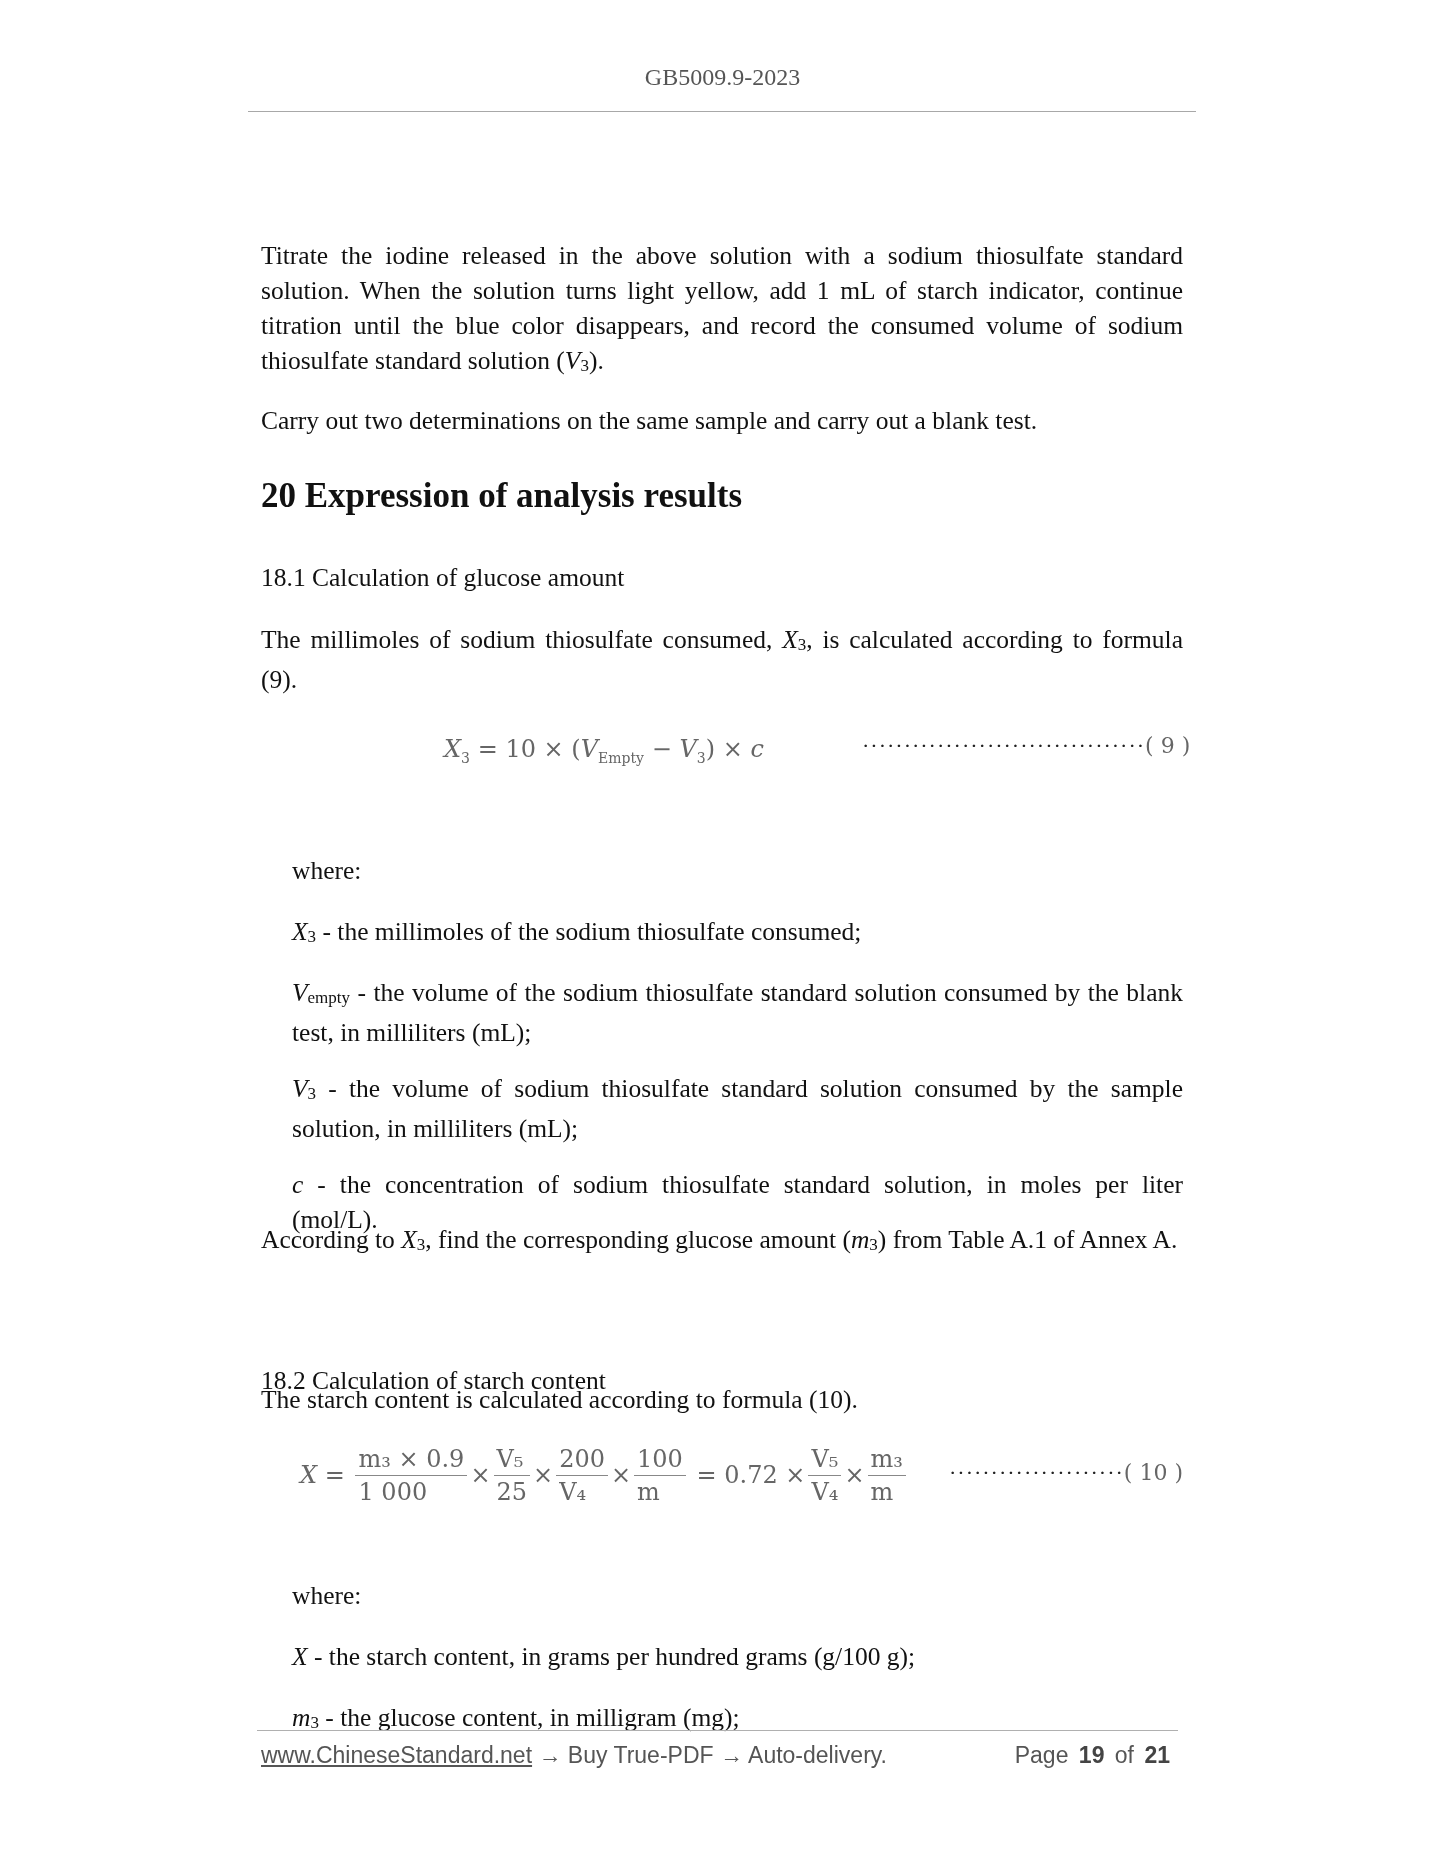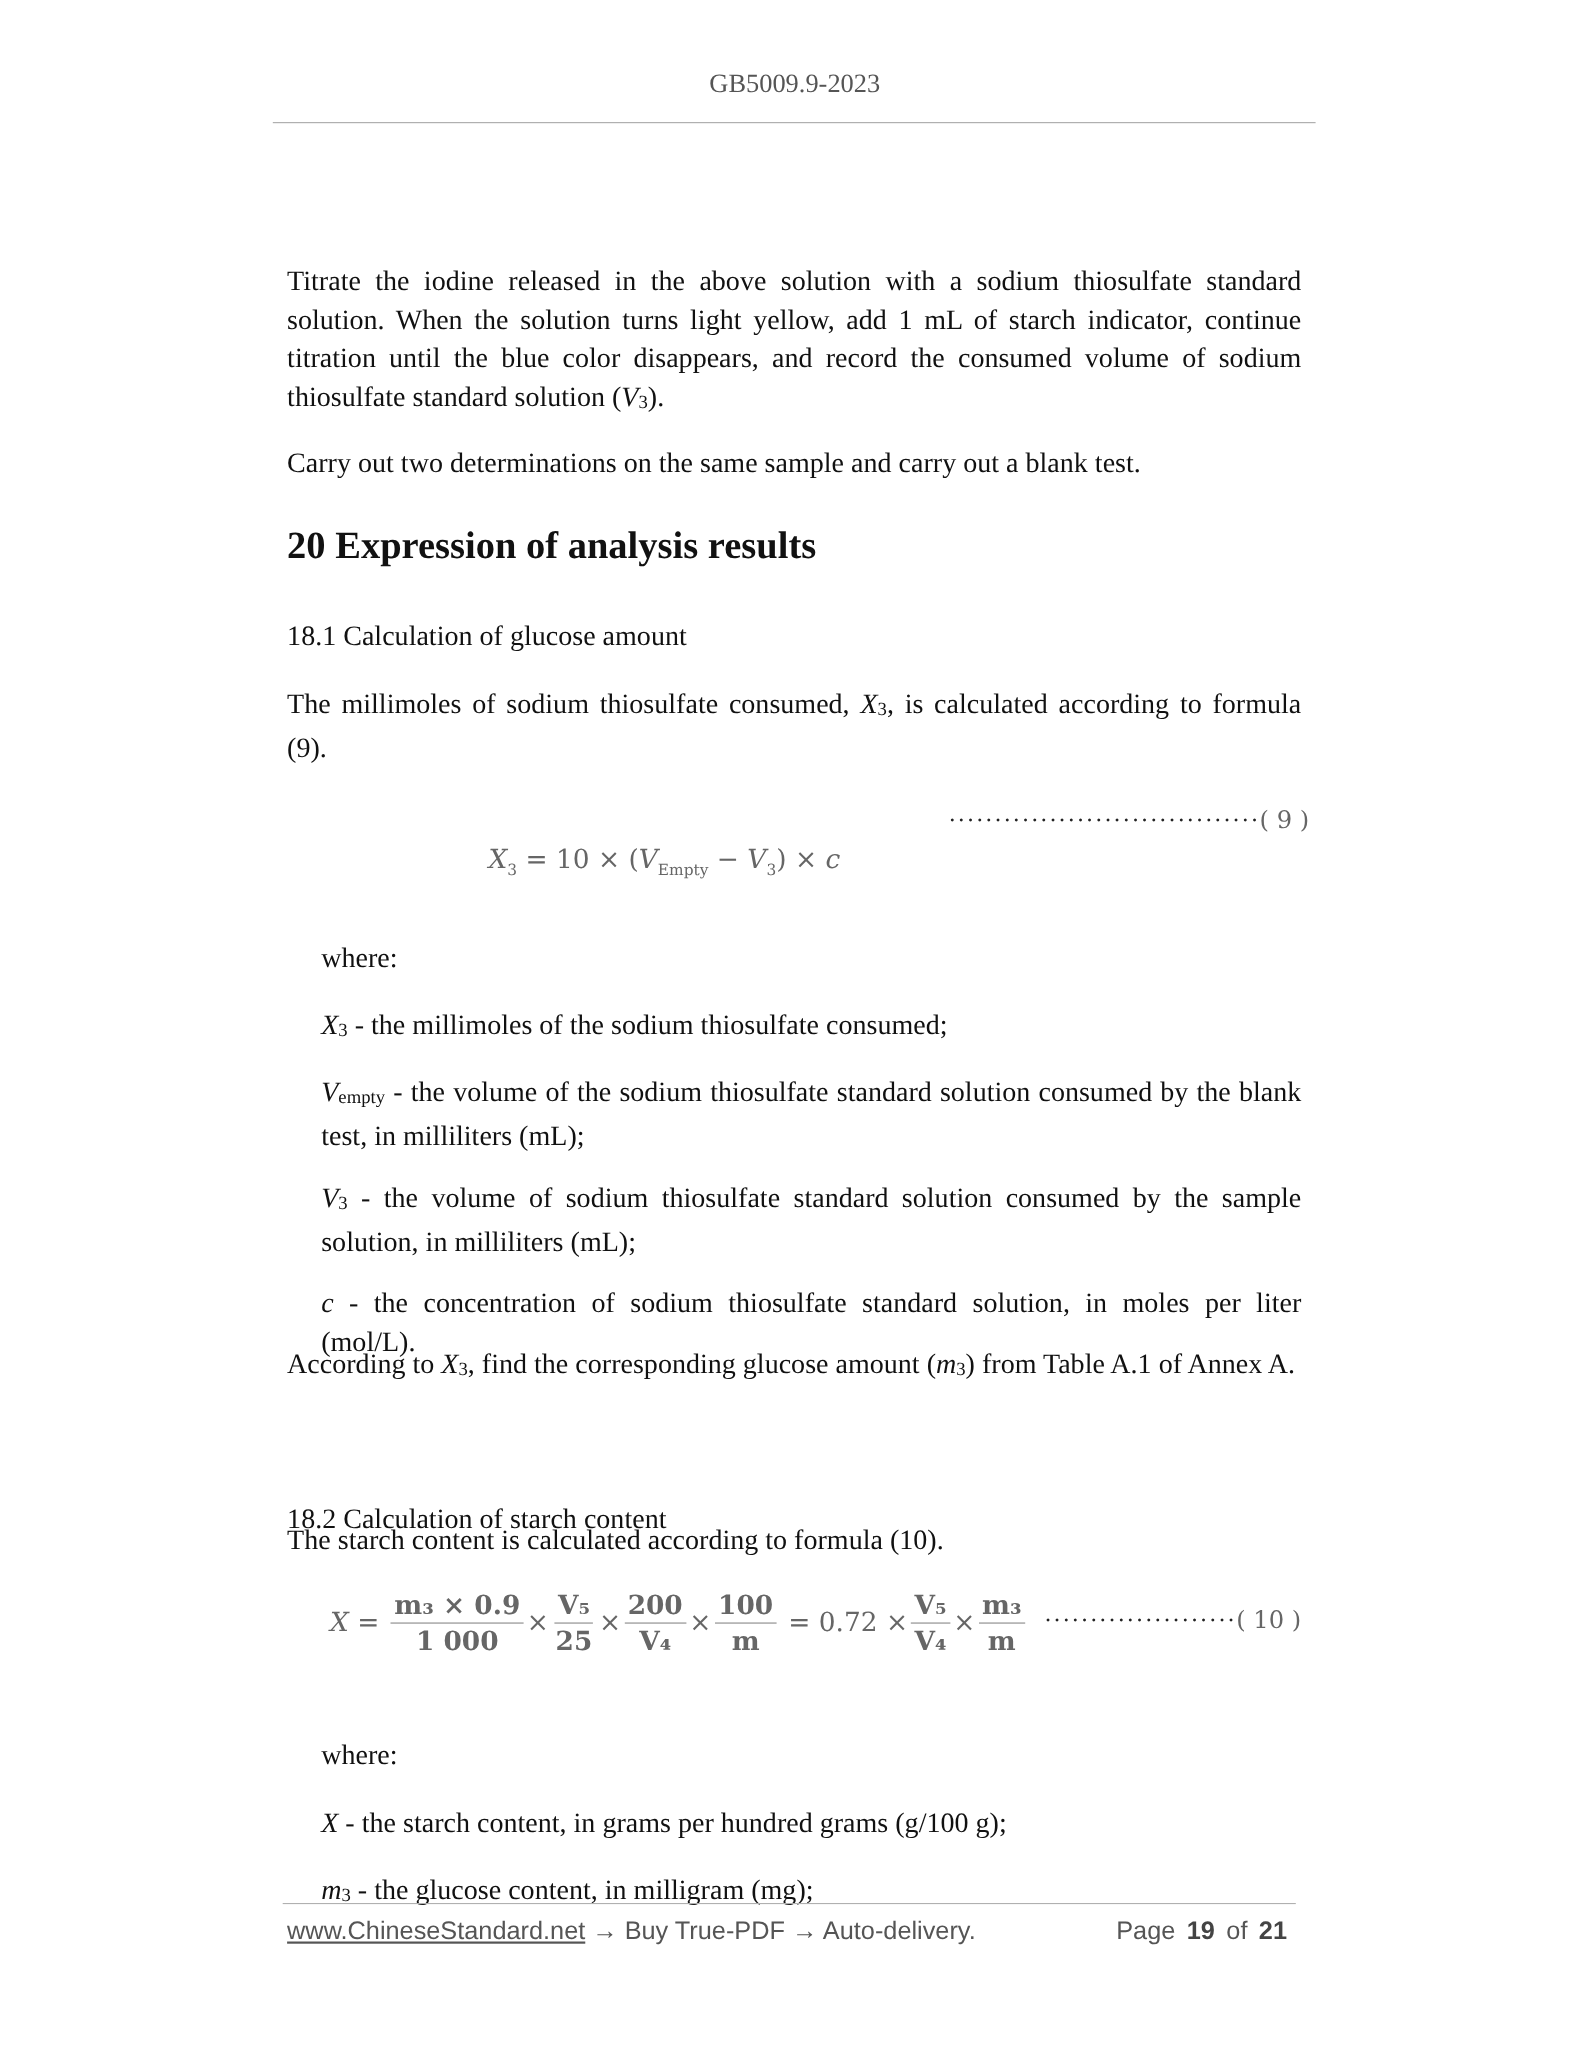--- a/index.html
+++ b/index.html
@@ -12,21 +12,21 @@
     .p.ind { left: 292px; width: 891px; margin-top: 41px; }
     .h1 { left: 261px; font-size: 35px; font-weight: bold; }
     .h2 { left: 261px; font-size: 25.5px; font-weight: normal; }
     i { font-style: italic; }
     .sub { font-size: 17px; vertical-align: -2px; font-style: normal; }
     .math { font-family: "DejaVu Serif", serif; color: #666; font-size: 24px; }
     .math i { font-style: italic; }
     .msub { font-size: 14px; vertical-align: -6px; }
     .dots { color: #222; letter-spacing: 1px; font-size: 22px; }
     .eqno { color: #666; font-family: "DejaVu Serif", serif; font-size: 22px; }
-    .frac { display: inline-flex; flex-direction: column; align-items: center; vertical-align: middle; margin: 0 3px; font-weight: bold; }
+    .frac { display: inline-flex; flex-direction: column; vertical-align: middle; margin: 0 3px; }
     .frac .num { padding: 0 3px 2px 3px; border-bottom: 1.5px solid #888; line-height: 28px; }
     .frac .den { padding: 2px 3px 0 3px; line-height: 28px; }
     .formula10 { left: 300px; top: 1440px; display: flex; align-items: center; height: 70px; }
     .ft-line { left: 257px; width: 921px; top: 1730px; border-top: 1.5px solid #b0b0b0; }
     .ft { font-family: "Liberation Sans", "DejaVu Sans", sans-serif; font-size: 23px; color: #555; top: 1742px; }
     .ft a { color: #555; text-decoration: underline; }
     .ft b { color: #444; }
   </style>
 </head>
 <body>
@@ -41,21 +41,21 @@
 <div class="abs p" style="top:238px;"><span>Titrate the iodine released in the above solution with a sodium thiosulfate standard solution. When the solution turns light yellow, add 1 mL of starch indicator, continue titration until the blue color disappears, and record the consumed volume of sodium thiosulfate standard solution (</span><i>V</i><span class="sub">3</span><span>).</span></div>
 
 <div class="abs p" style="top:403px;">Carry out two determinations on the same sample and carry out a blank test.</div>
 
 <div class="abs h1" style="top:476px;">20 Expression of analysis results</div>
 
 <div class="abs h2" style="top:563px;">18.1 Calculation of glucose amount</div>
 
 <div class="abs p" style="top:622px;"><span>The millimoles of sodium thiosulfate consumed, </span><i>X</i><span class="sub">3</span><span>, is calculated according to formula (9).</span></div>
 
-<div class="abs math" style="left:444px; top:735px;margin-top:32px;">
+<div class="abs math" style="left:444px; top:735px;">
   <i>X</i><span class="msub">3</span><span> = 10 × (</span><i>V</i><span class="msub">Empty</span><span> − </span><i>V</i><span class="msub">3</span><span>) × </span><i>c</i>
 </div>
 <div class="abs" style="left:862px; top:733px; width:321px; text-align:right; white-space:nowrap;">
   <span class="dots">··································</span><span class="eqno">( 9 )</span>
 </div>
 
 <div class="abs p ind" style="top:812px;">where:</div>
 
 <div class="abs p ind" style="top:873px;"><i>X</i><span class="sub">3</span><span> - the millimoles of the sodium thiosulfate consumed;</span></div>
 

